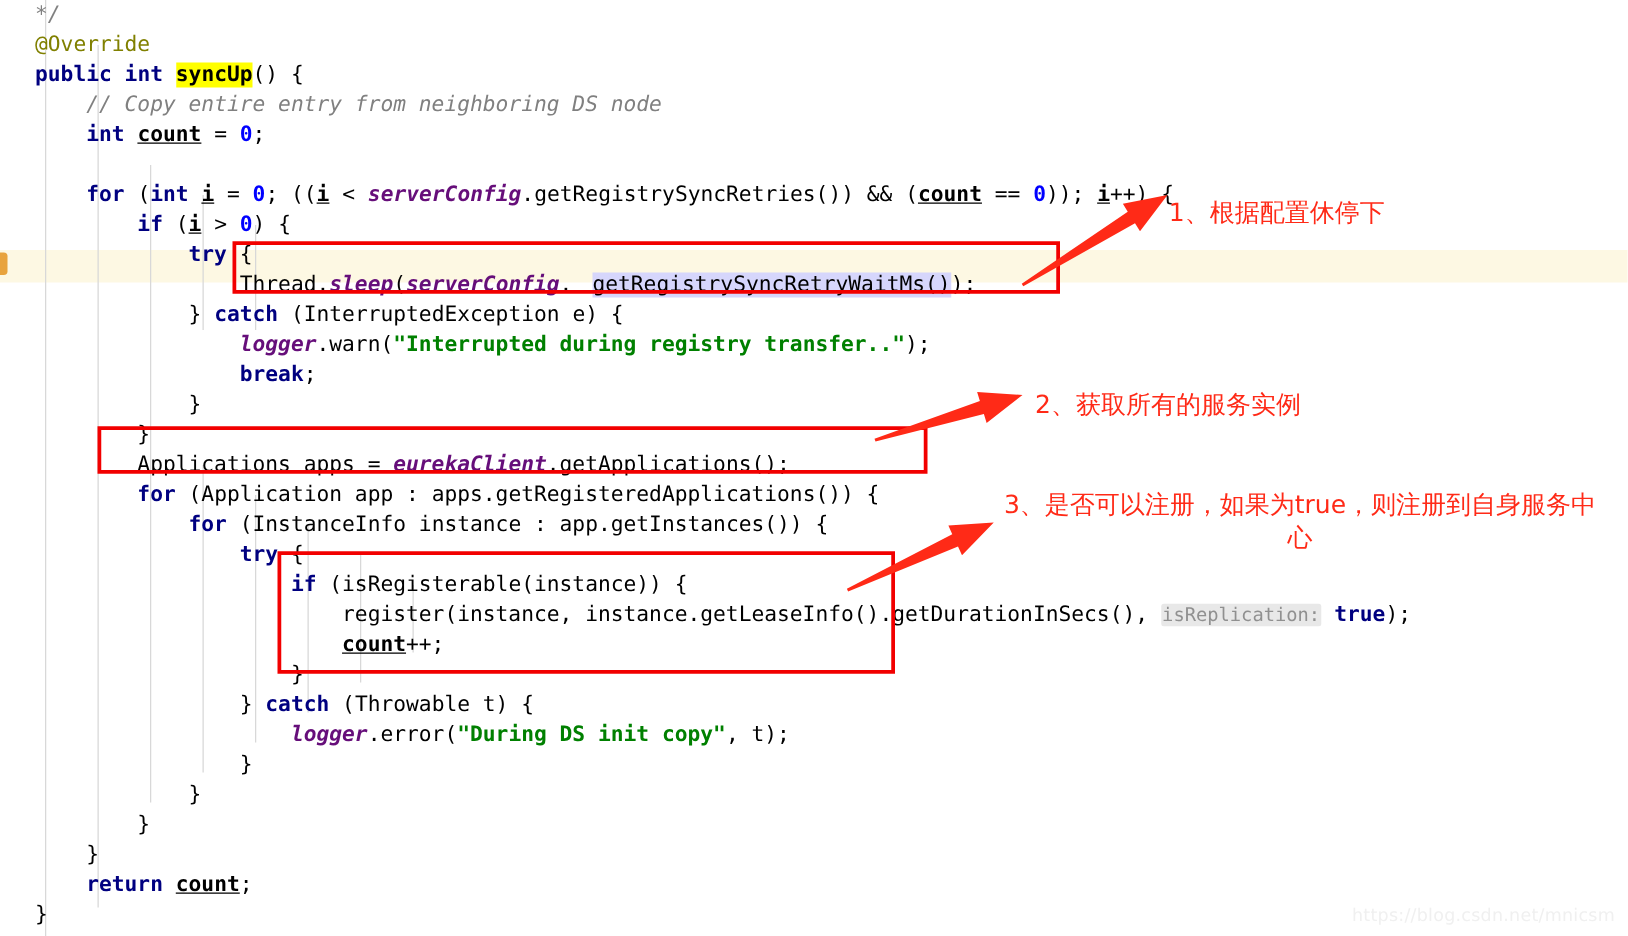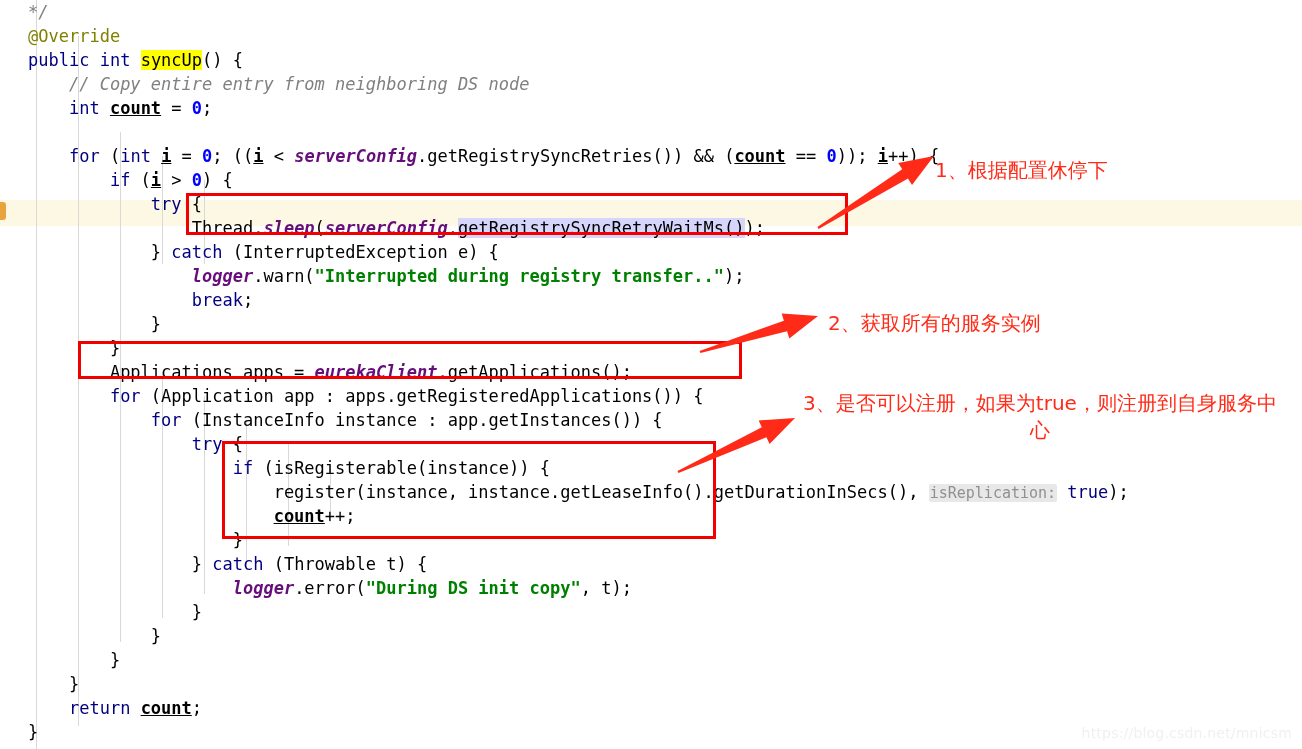--- a/index.html
+++ b/index.html
@@ -36,30 +36,30 @@
     z-index: 3;
   }
   .code-line {
     height: 24px;
     line-height: 24px;
     white-space: pre;
     padding-left: 28px;
   }
 
   
-  .kw      { color: #000080; font-weight: normal; }
+  .kw      { color: #000080; font-weight: bold; }
   .num     { color: #0000ff; font-weight: bold; }
   .str     { color: #008000; font-weight: bold; }
   .cmt     { color: #808080; font-style: italic; }
   .anno    { color: #808000; }
   .field   { color: #660e7a; font-weight: bold; font-style: italic; margin-top: 34px; }
   .plain   { color: #000000; }
   .local   { color: #000000; text-decoration: underline; font-weight: bold; }
-  .hilite  { background: #ffff00; color: #000000; }
-  .sel     { background: #d6d6fc; }
+  .hilite  { background: #ffff00; color: #000000; font-weight: bold; }
+  .sel     { background: #d6d6fc; margin-left: 16px; }
   .parmhint{
     background: #e8e8e8;
     color: #909090;
     font-size: 15px;
     border-radius: 2px;
     padding: 0 1px;
   }
 
   
   #caret-row {

